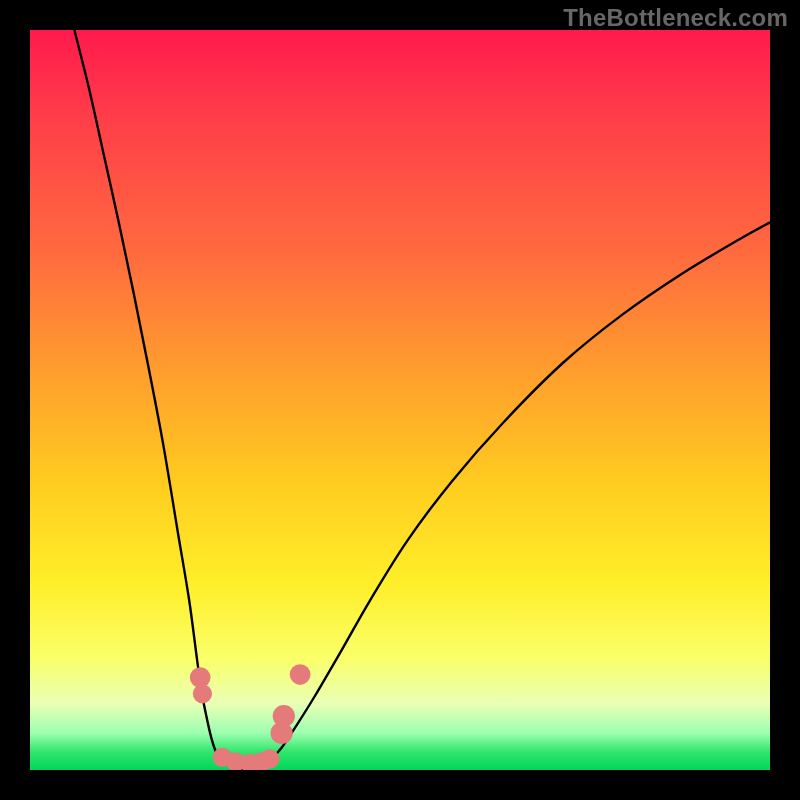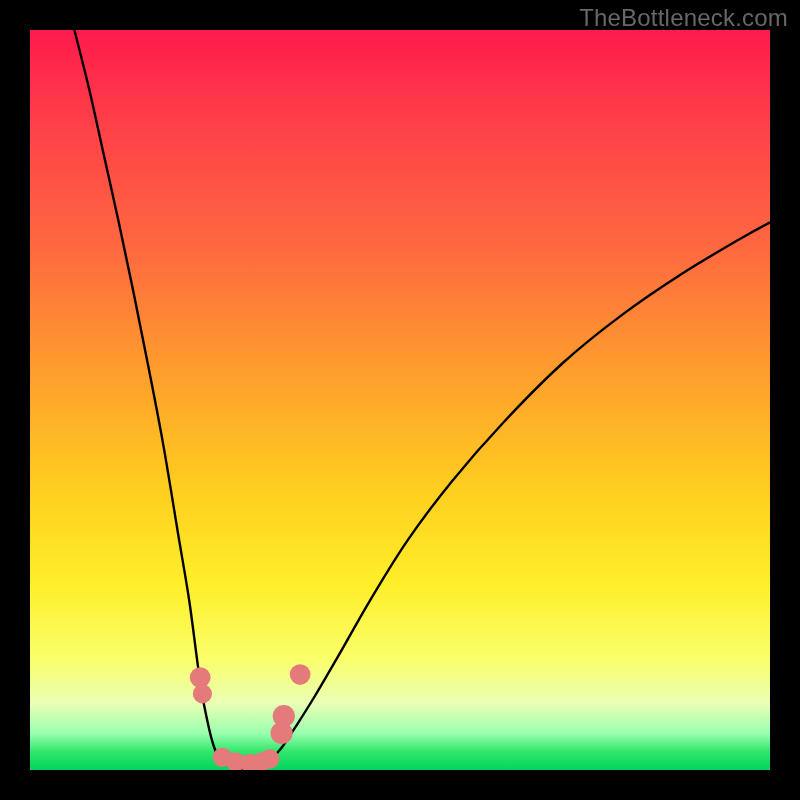--- a/index.html
+++ b/index.html
@@ -16,21 +16,21 @@
     width: 800px;
     height: 800px;
     background: #000;
   }
   .watermark {
     position: absolute;
     top: 4px;
     right: 12px;
     color: #676767;
     font-size: 24px;
-    font-weight: 400;
+    font-weight: 700;
     letter-spacing: 0.2px;
     z-index: 10;
   }
   .plot-area {
     position: absolute;
     left: 30px;
     top: 30px;
     width: 740px;
     height: 740px;
     border: none;

